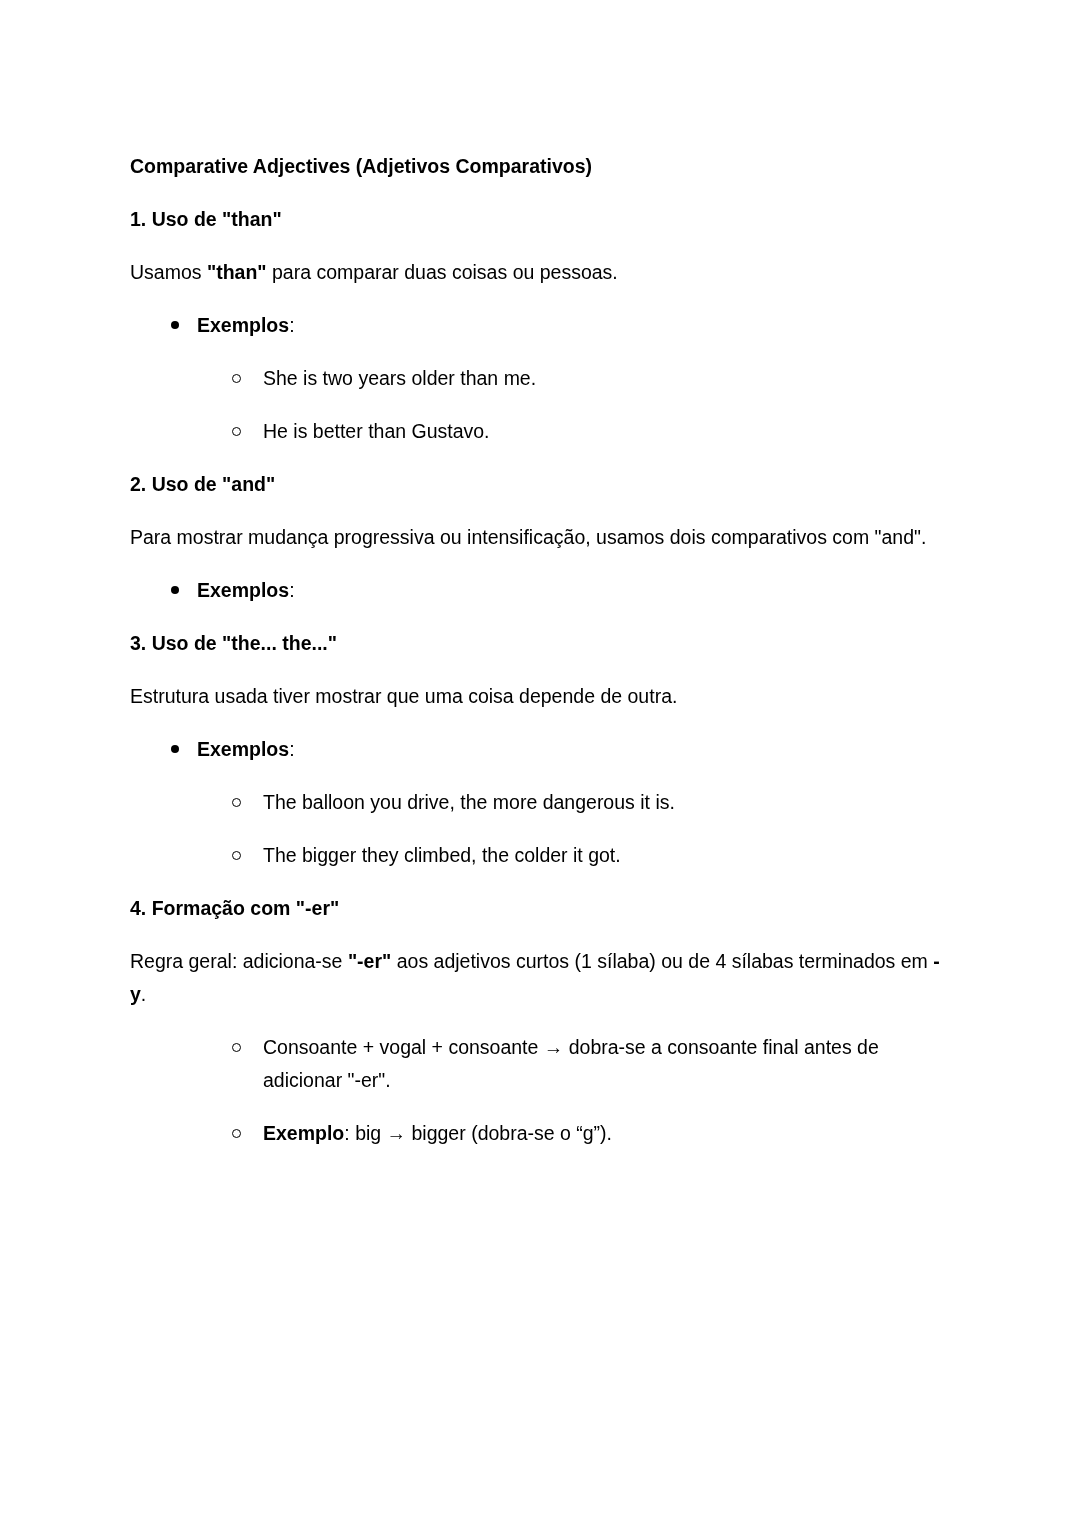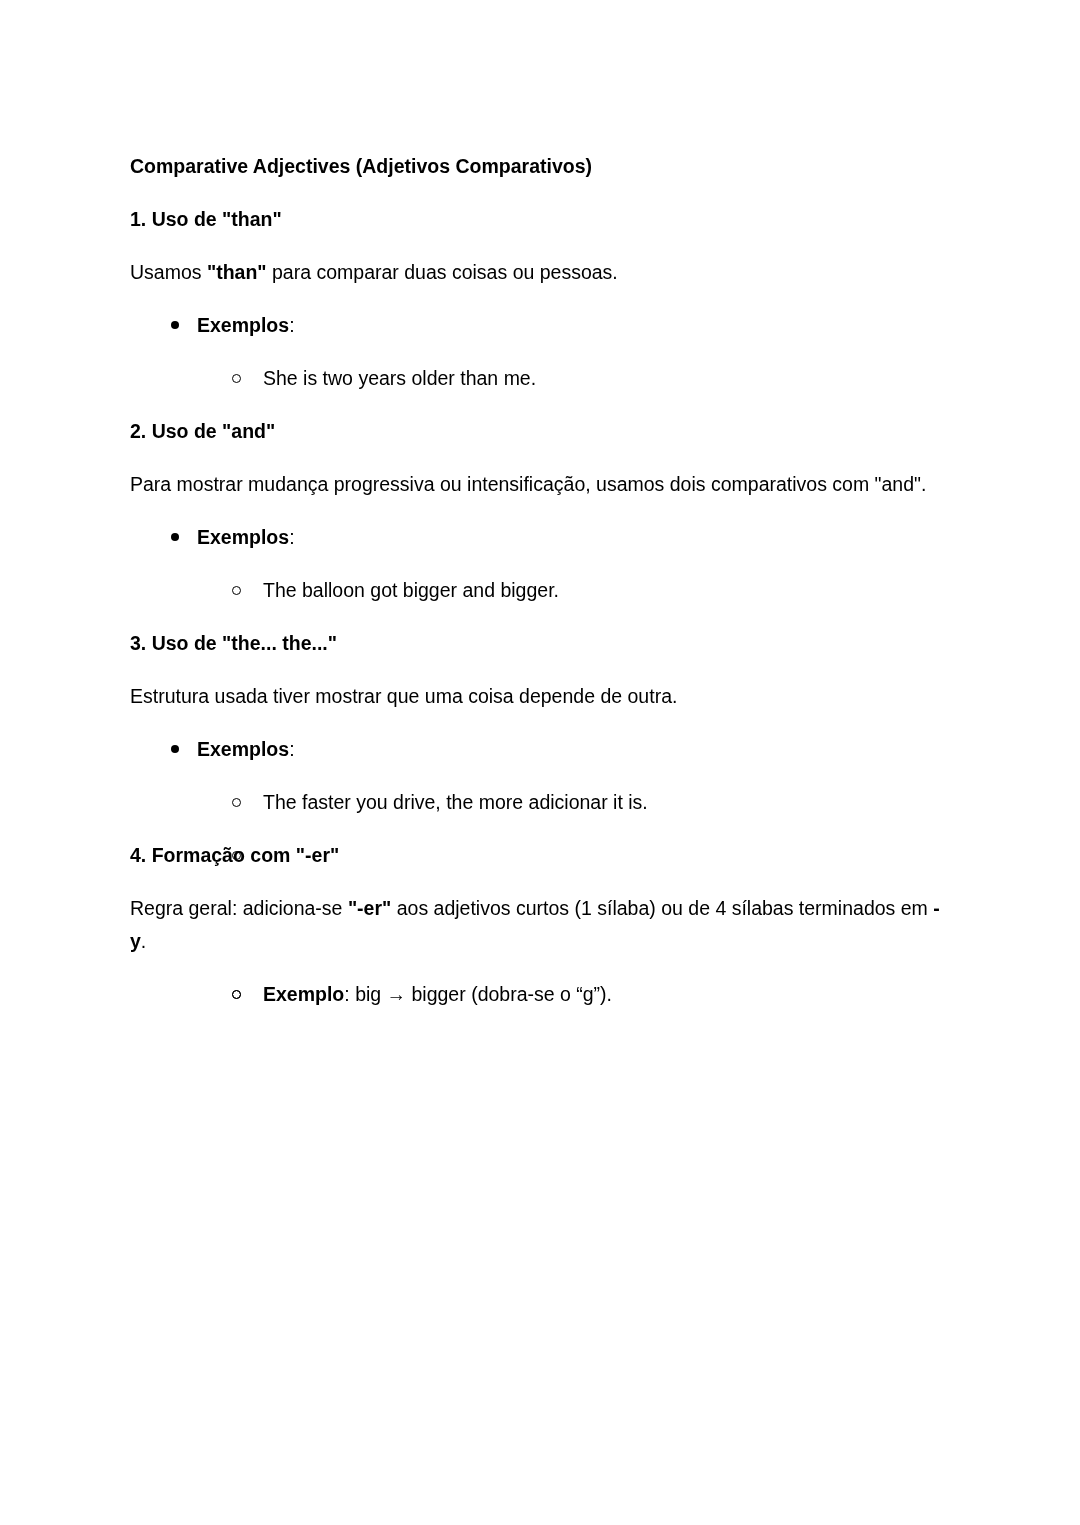--- a/index.html
+++ b/index.html
@@ -56,43 +56,43 @@
     <div class="block p"><span class="r b">Comparative Adjectives (Adjetivos Comparativos)</span></div>
 
     <div class="block p"><span class="r b">1. Uso de "than"</span></div>
 
     <div class="block p"><span class="r">Usamos </span><span class="r b">"than"</span><span class="r"> para comparar duas coisas ou pessoas.</span></div>
 
     <div class="block li1"><span class="marker1"></span><span class="r b">Exemplos</span><span class="r">:</span></div>
 
     <div class="block li2"><span class="marker2"></span><span class="r i">She is two years older than me.</span></div>
 
+    <div class="block li2"><span class="marker2"></span><span class="r i">He is better than Gustavo.</span></div>
 
     <div class="block p"><span class="r b">2. Uso de "and"</span></div>
 
     <div class="block p"><span class="r">Para mostrar mudança progressiva ou intensificação, usamos dois comparativos com "and".</span></div>
 
     <div class="block li1"><span class="marker1"></span><span class="r b">Exemplos</span><span class="r">:</span></div>
 
-    <div class="block li2"><span class="marker2"></span><span class="r i">The balloon got bigger and bigger.</span></div>
 
 
     <div class="block p"><span class="r b">3. Uso de "the... the..."</span></div>
 
     <div class="block p"><span class="r">Estrutura usada tiver mostrar que uma coisa depende de outra.</span></div>
 
     <div class="block li1"><span class="marker1"></span><span class="r b">Exemplos</span><span class="r">:</span></div>
 
-    <div class="block li2"><span class="marker2"></span><span class="r i">The faster you drive, the more adicionar it is.</span></div>
+    <div class="block li2"><span class="marker2"></span><span class="r i">The balloon you drive, the more dangerous it is.</span></div>
 
-    <div class="block li2"><span class="marker2"></span></div>
+    <div class="block li2"><span class="marker2"></span><span class="r i">The bigger they climbed, the colder it got.</span></div>
 
     <div class="block p"><span class="r b">4. Formação com "-er"</span></div>
 
     <div class="block p"><span class="r">Regra geral: adiciona-se </span><span class="r b">"-er"</span><span class="r"> aos adjetivos curtos (1 sílaba) ou de 4 sílabas terminados em </span><span class="r b">-y</span><span class="r">.</span></div>
 
 
-    <div class="block li2"><span class="marker2"></span></div>
+    <div class="block li2"><span class="marker2"></span><span class="r">Consoante + vogal + consoante → dobra-se a consoante final antes de adicionar "-er".</span></div>
 
     <div class="block li2"><span class="marker2"></span><span class="r b">Exemplo</span><span class="r">: </span><span class="r i">big</span><span class="r"> → </span><span class="r i">bigger</span><span class="r"> (dobra-se o “g”).</span></div>
 
   </div>
 </div>
 
 </body></html>

